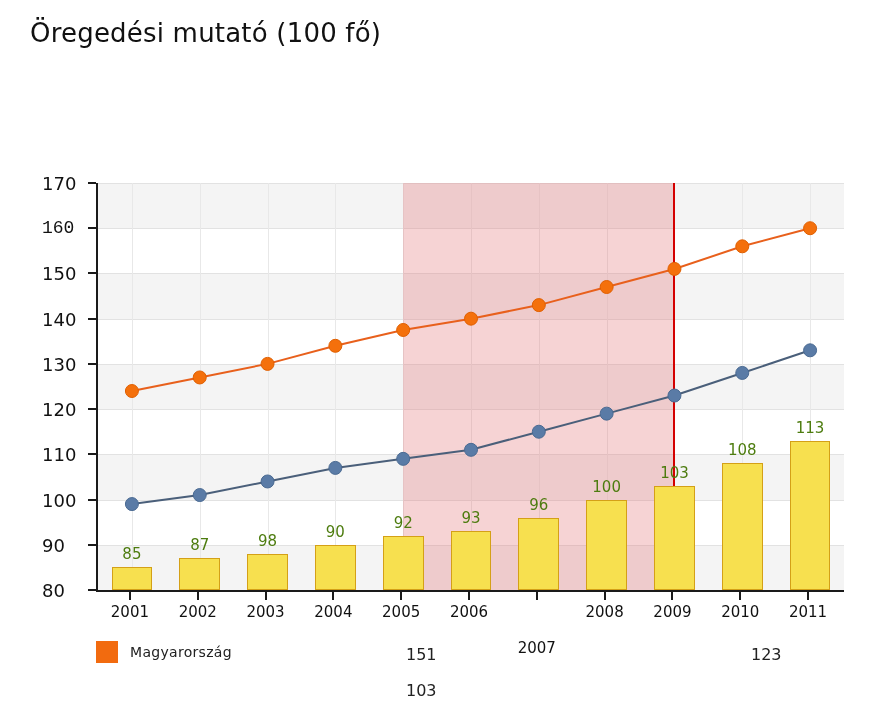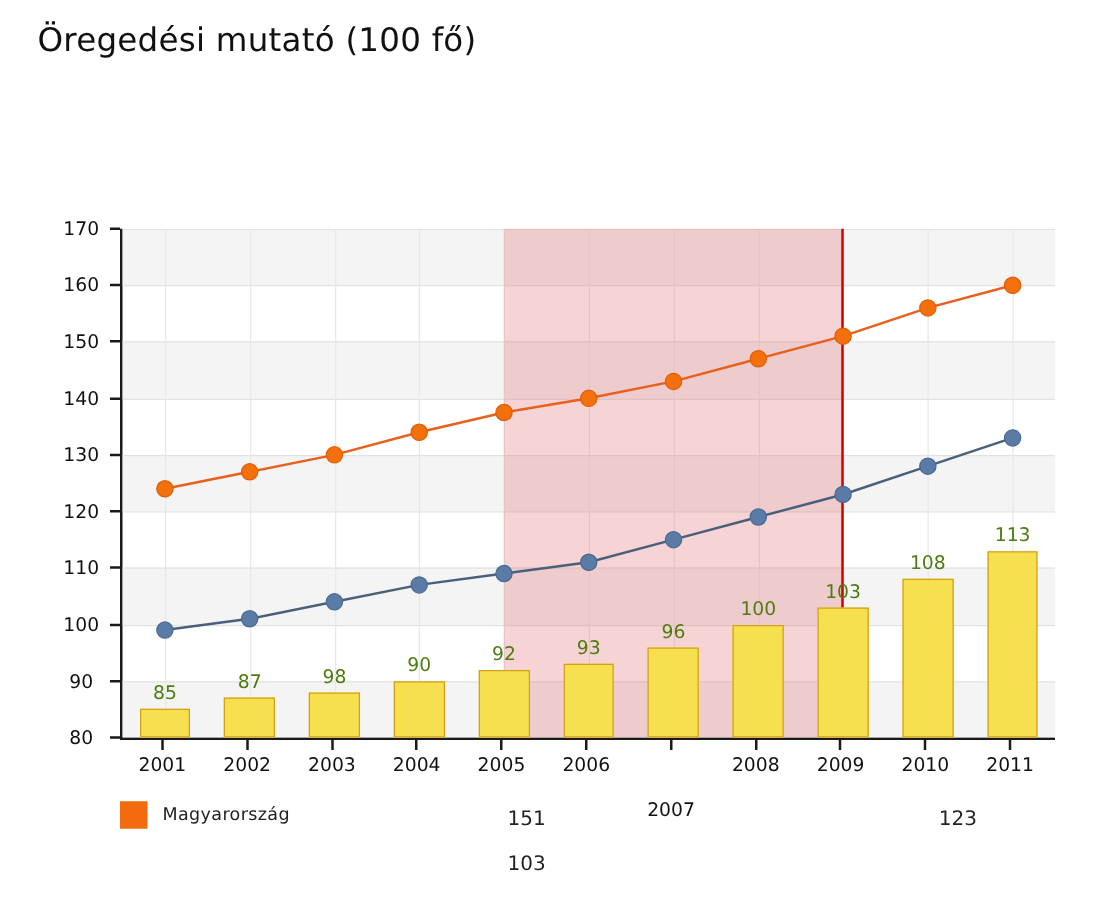--- a/index.html
+++ b/index.html
@@ -73,22 +73,22 @@
     top: 0;
     bottom: 0;
     width: 2px;
     background: #d40000;
   }
   
   .ytick-label {
     position: absolute;
     right: 0;
     width: 46px;
-    text-align: center;
-    font-size: 15px;
+    text-align: left;
+    font-size: 18px;
     color: #111;
     transform: translateY(-50%);
     white-space: nowrap;
   }
   .ytick-mark {
     position: absolute;
     left: -8px;
     width: 8px;
     height: 2px;
     background: #1a1a1a;
@@ -186,21 +186,21 @@
   }
 </style>
 </head>
 <body>
 
 <div id="chart-title">Öregedési mutató (100 fő)</div>
 
 <div id="y-axis-labels">
     <div class="ytick-label" style="top: 0px;">170</div>
     <div class="ytick-mark" style="top: -1px; left: 48px;"></div>
-    <div class="ytick-label" style="top: 45.2222px;">160</div>
+    <div class="ytick-label" style="top: 45.2222px; font-family: Liberation Mono, monospace;">160</div>
     <div class="ytick-mark" style="top: 44.2222px; left: 48px;"></div>
     <div class="ytick-label" style="top: 90.4444px;">150</div>
     <div class="ytick-mark" style="top: 89.4444px; left: 48px;"></div>
     <div class="ytick-label" style="top: 135.667px;">140</div>
     <div class="ytick-mark" style="top: 134.667px; left: 48px;"></div>
     <div class="ytick-label" style="top: 180.889px;">130</div>
     <div class="ytick-mark" style="top: 179.889px; left: 48px;"></div>
     <div class="ytick-label" style="top: 226.111px;">120</div>
     <div class="ytick-mark" style="top: 225.111px; left: 48px;"></div>
     <div class="ytick-label" style="top: 271.333px;">110</div>

